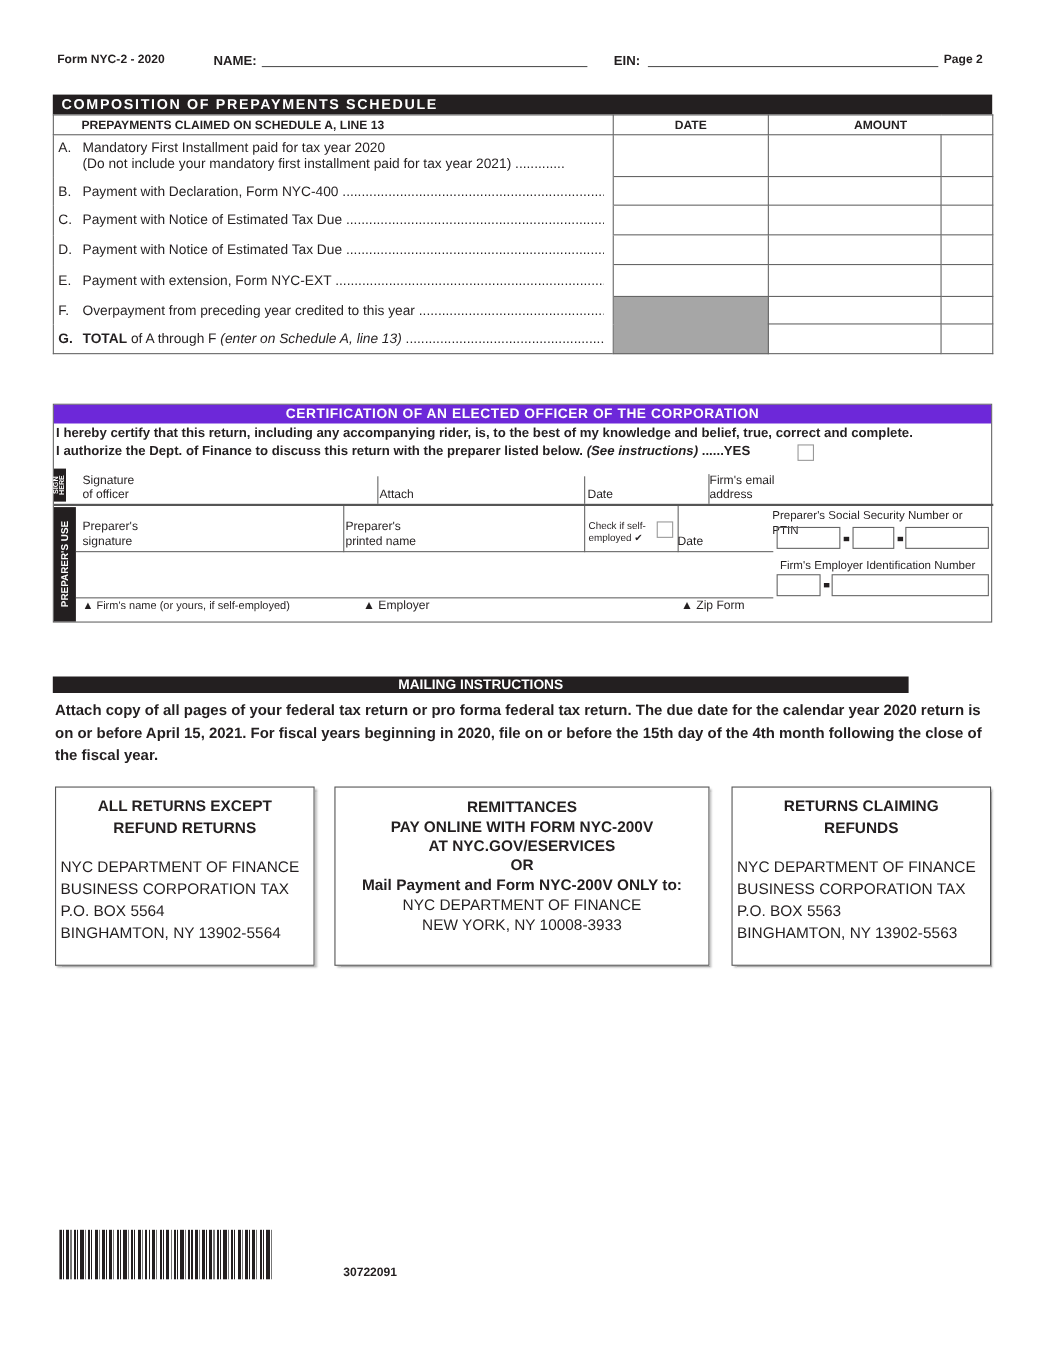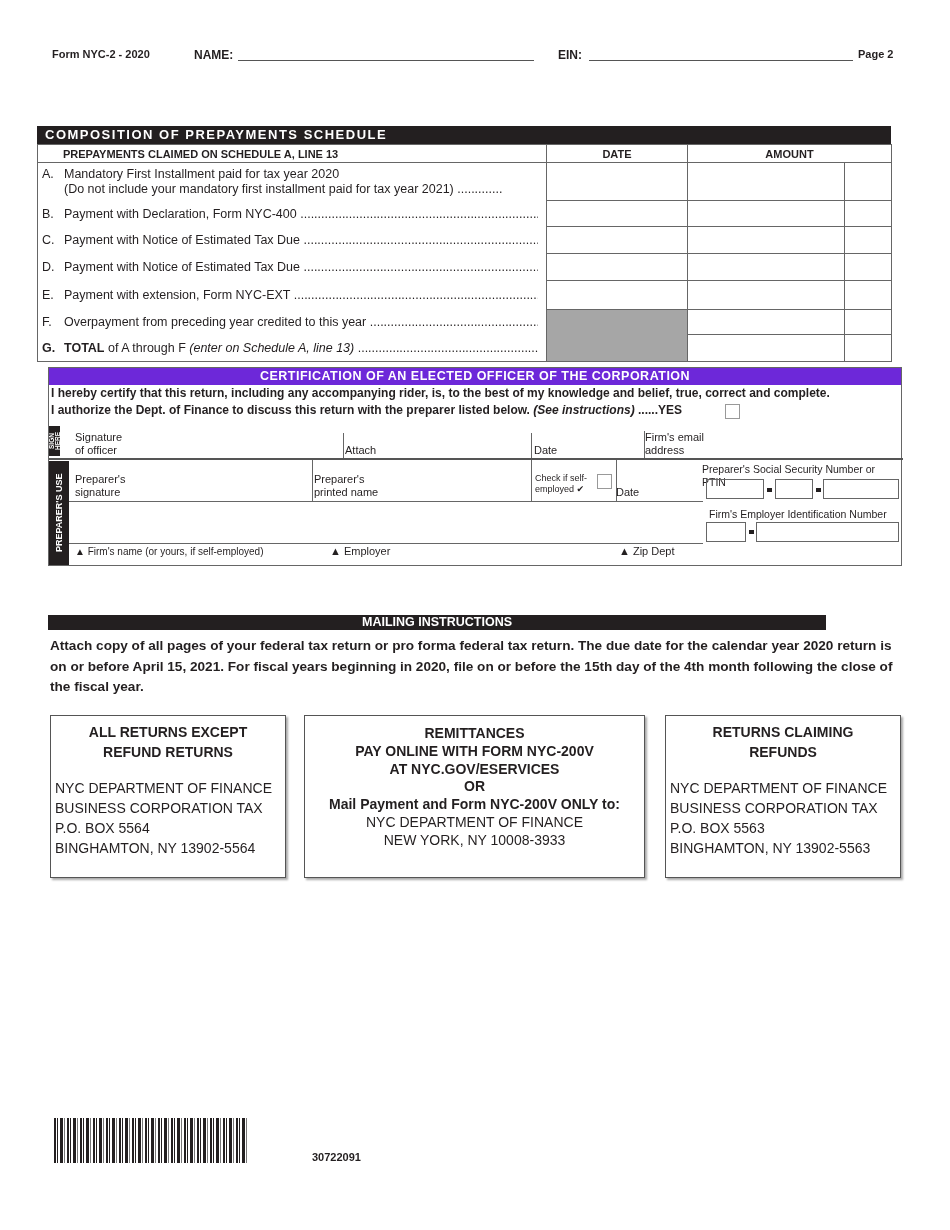--- a/index.html
+++ b/index.html
@@ -2,21 +2,21 @@
 <html><head>
 <meta charset="utf-8">
 <style>
   * { box-sizing: border-box; margin: 0; padding: 0; }
   body { width: 950px; height: 1230px; background: #fff; font-family: "Liberation Sans", sans-serif; color: #231f20; position: relative; overflow: hidden; }
   .abs { position: absolute; }
   .hdr { top: 48px; font-size: 11px; font-weight: bold; }
   .hdr-line { position: absolute; border-bottom: 1px solid #555; height: 1px; }
   .bar { position: absolute; background: #231f20; color: #fff; font-weight: bold; }
   
-  #prep { position: absolute; left: 37px; top: 86px; width: 854px; margin-top: 40px; }
+  #prep { position: absolute; left: 48px; top: 86px; width: 854px; }
   #prep .title { height: 18px; font-size: 13px; letter-spacing: 1.5px; padding-left: 8px; line-height: 18px; background:#231f20; color:#fff; font-weight:bold; }
   table.pt { border-collapse: collapse; width: 854px; table-layout: fixed; }
   table.pt td, table.pt th { border: 1px solid #666; }
   table.pt th { font-size: 11px; height: 18px; font-weight: bold; }
   table.pt th.desc { text-align: left; padding-left: 25px; border-left: 1px solid #666; }
   table.pt td.desc { font-size: 12.5px; padding-left: 4px; padding-right: 8px; vertical-align: middle; border-top: none; border-bottom: none; }
   .row-label { display: flex; }
   .row-label .l { width: 22px; flex: none; }
   .row-label .t { flex: 1; overflow: hidden; white-space: nowrap; }
   .dots::after { content: " ......................................................................................................................................."; }
@@ -177,21 +177,21 @@
   <div class="dash" style="left:767px;top:120px;"></div>
   <div class="digits" style="left:774px;top:111px;width:76px;"></div>
 
   <div class="lbl" style="left:660px;top:140px;font-size:10.5px;">Firm's Employer Identification Number</div>
   <div class="digits" style="left:657px;top:154px;width:40px;"></div>
   <div class="dash" style="left:700px;top:162px;"></div>
   <div class="digits" style="left:707px;top:154px;width:143px;"></div>
   <div class="hline" style="left:20px;top:175px;width:634px;"></div>
   <div class="lbl" style="left:26px;top:177px;font-size:10px;">▲ Firm's name (or yours, if self-employed)</div>
   <div class="lbl" style="left:281px;top:177px;">▲ Employer</div>
-  <div class="lbl" style="left:570px;top:177px;">▲ Zip Dept</div>
+  <div class="lbl" style="left:570px;top:177px;">▲ Zip Form</div>
 </div>
 
 <div class="bar" id="mail-bar">MAILING INSTRUCTIONS</div>
 <div class="mail-text">Attach copy of all pages of your federal tax return or pro forma federal tax return.  The due date for the calendar year 2020 return is on or before April 15, 2021.  For fiscal years beginning in 2020, file on or before the 15th day of the 4th month following the close of the fiscal year.</div>
 
 <div class="box" style="left:50px;width:236px;">
   <div class="bh" style="margin-top:6px;">ALL RETURNS EXCEPT</div>
   <div class="bh">REFUND RETURNS</div>
   <div style="padding-left:4px;margin-top:16px;">
     <div>NYC DEPARTMENT OF FINANCE</div>

